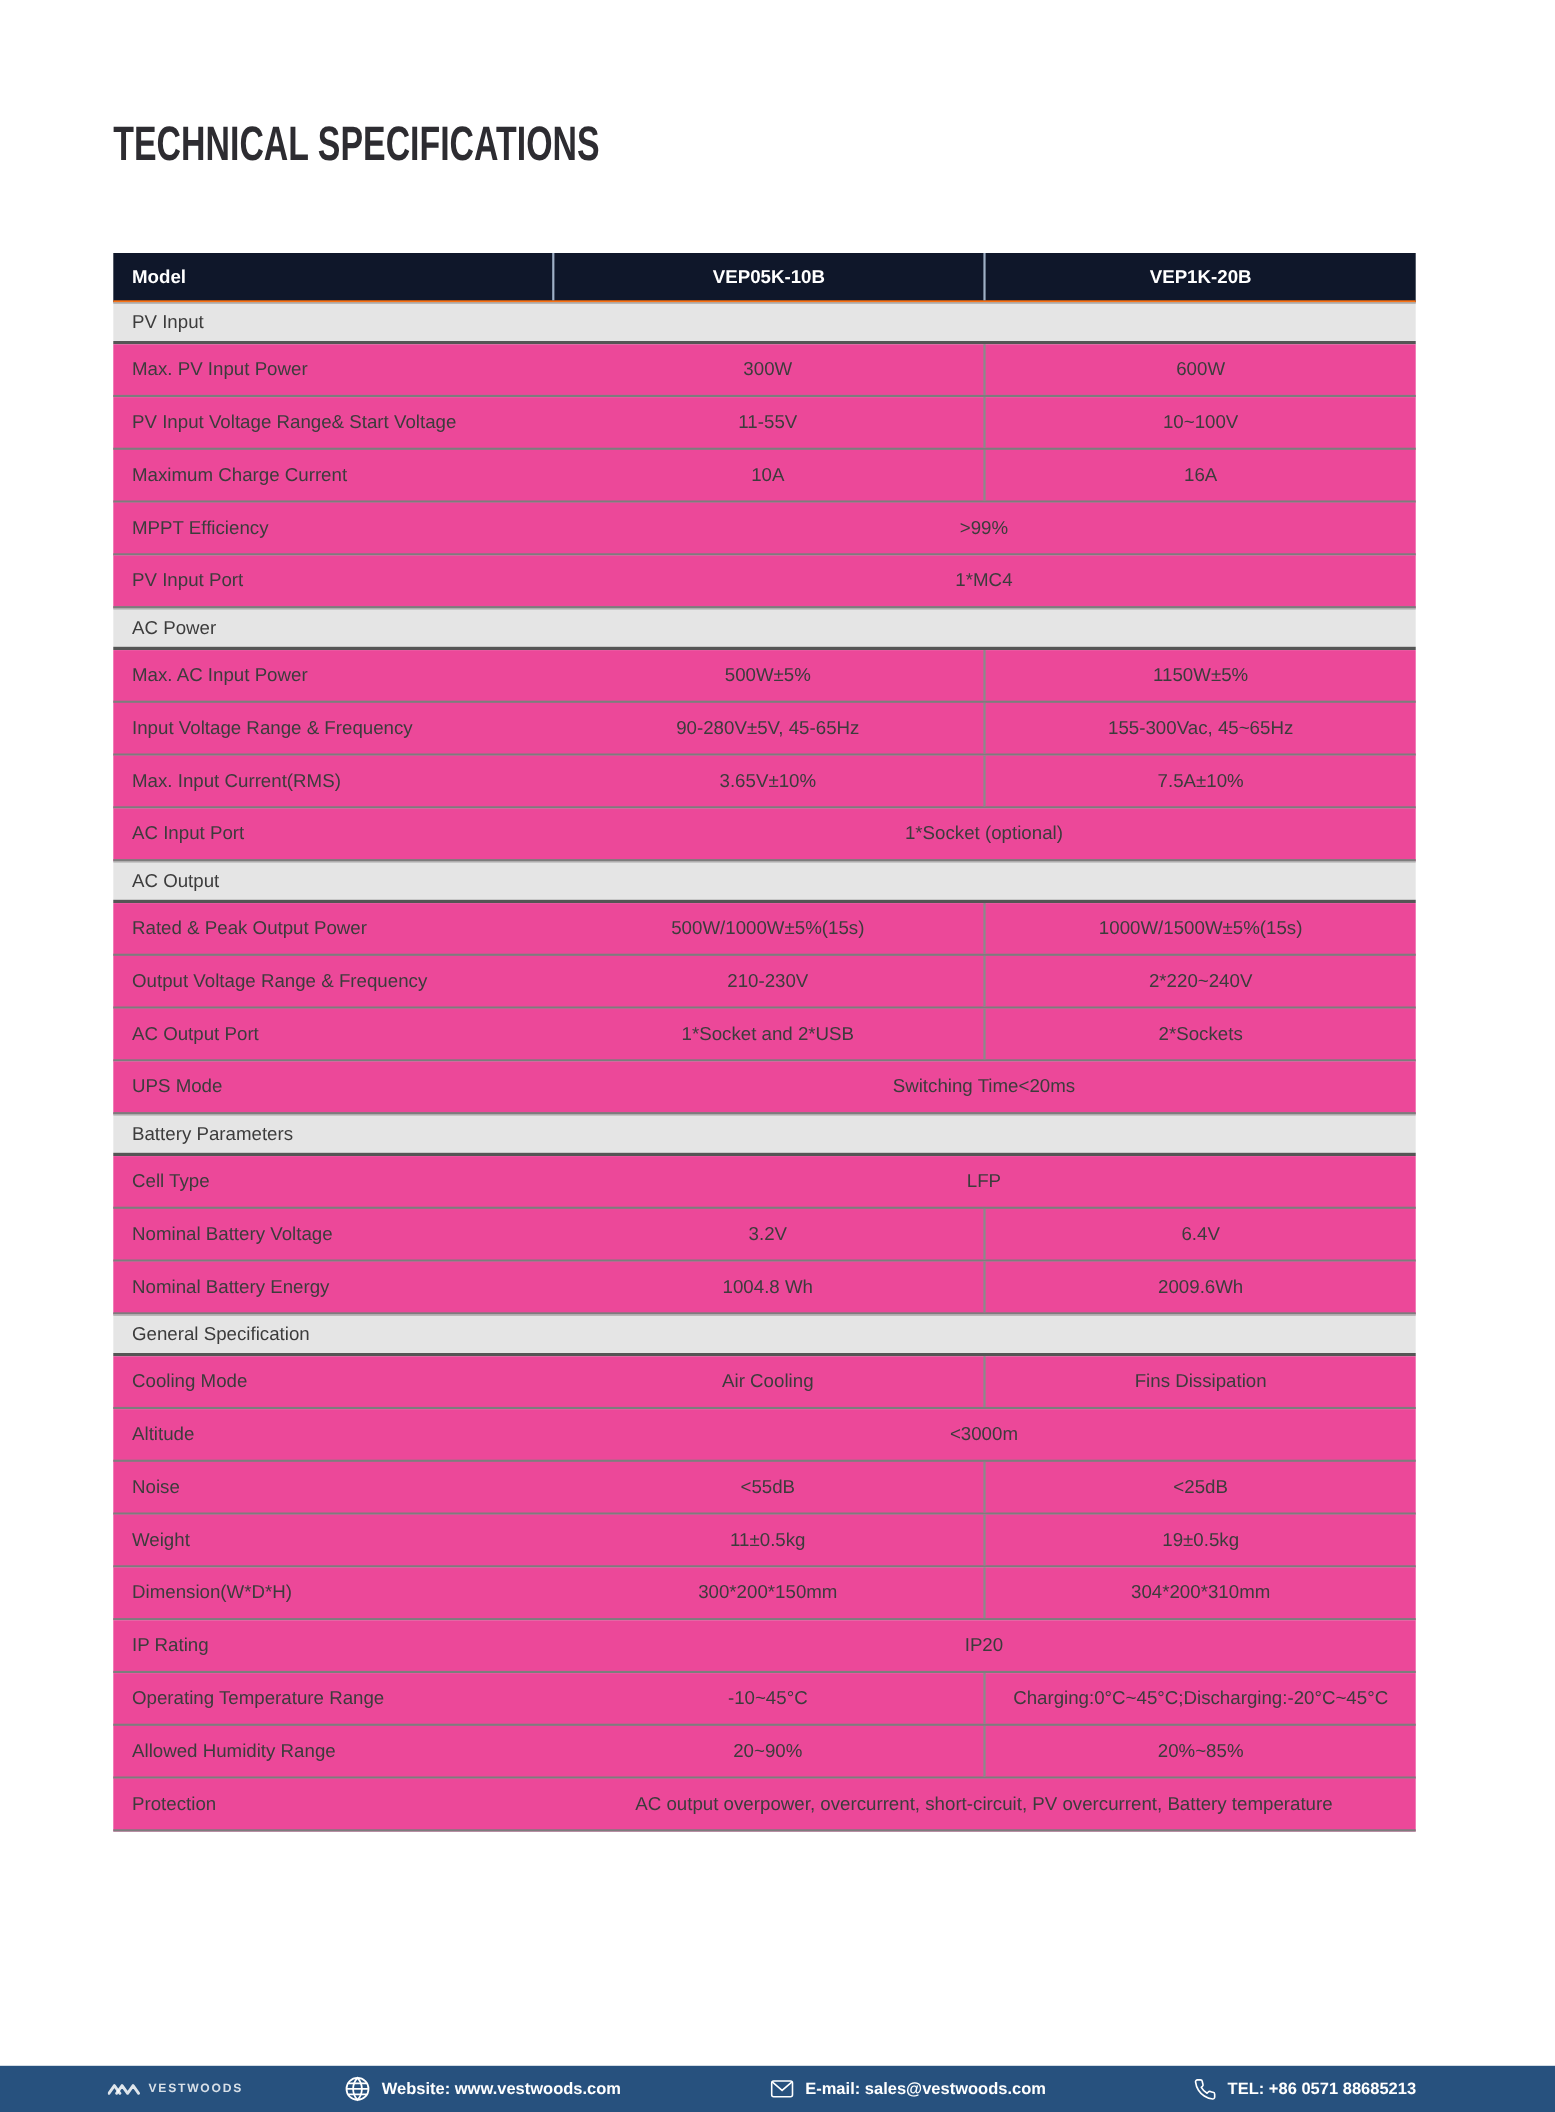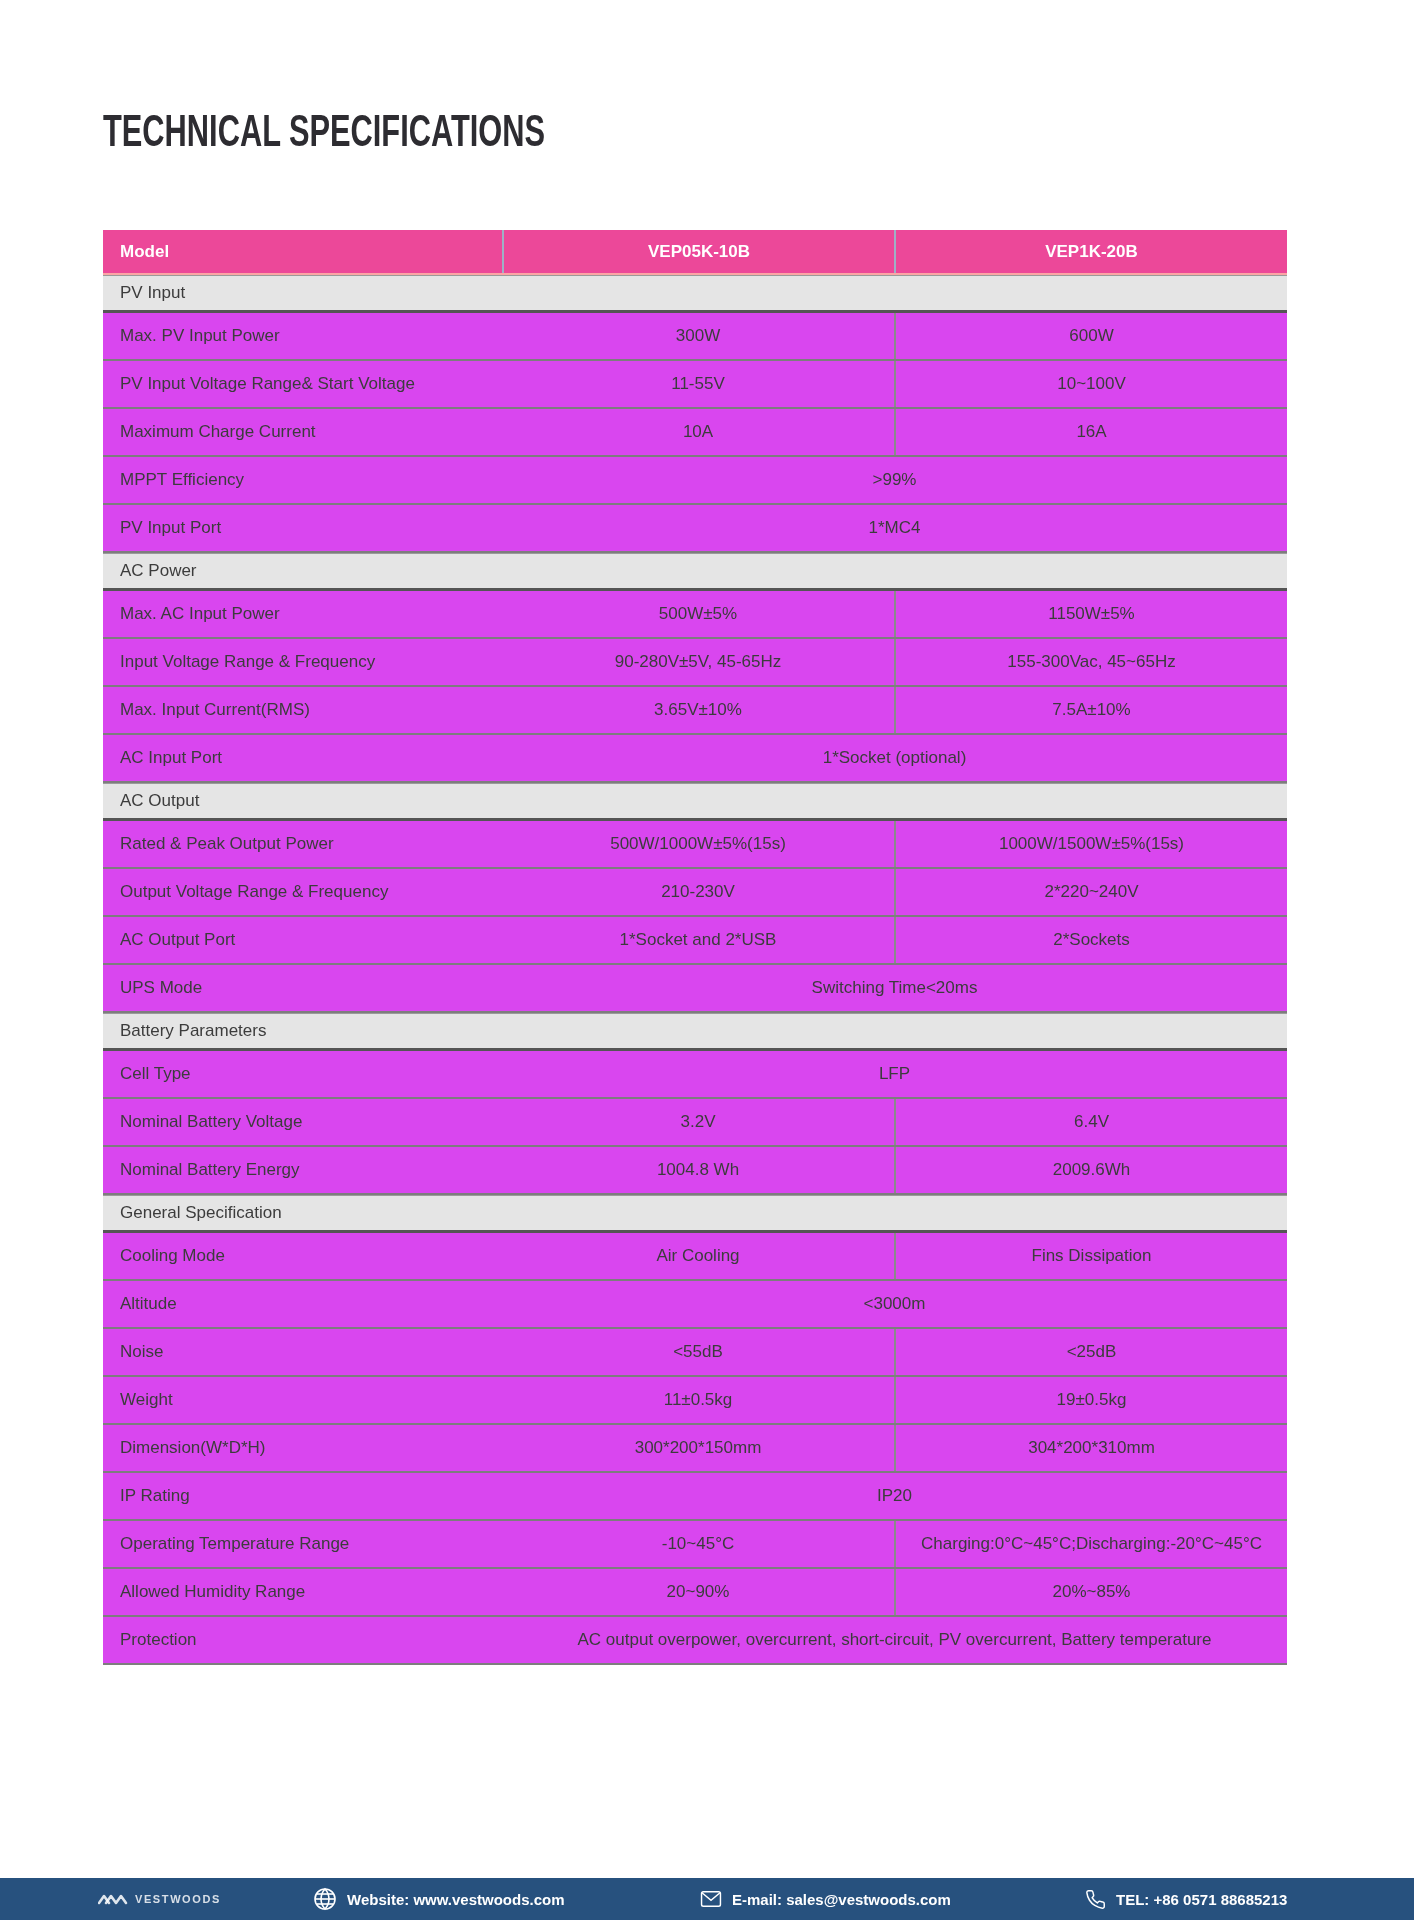--- a/index.html
+++ b/index.html
@@ -8,30 +8,30 @@
 
   
   .page-title{
     position:absolute;left:103px;top:106px;margin:0;
     font-size:44px;font-weight:bold;color:#2d2c31;letter-spacing:0px;
     transform:scaleX(0.70);transform-origin:left center;white-space:nowrap;
   }
 
   
   .spec-table{position:absolute;left:103px;top:230px;width:1184px;font-size:17px;}
-  .trow{display:flex;align-items:stretch;min-height:48px;background:#d946ef;
+  .trow{display:flex;align-items:stretch;min-height:48px;background:#ec4899;
         border-bottom:2px solid #7d7d7d;box-sizing:border-box;}
   .trow .cell{display:flex;align-items:center;box-sizing:border-box;line-height:1.25;}
   .c1{width:399px;padding-left:17px;padding-right:6px;text-align:left;}
   .c2{width:392px;justify-content:center;text-align:center;padding:2px 4px;}
   .c3{flex:1;justify-content:center;text-align:center;border-left:2px solid #8a8a8a;padding:2px 2px;}
   .cm{flex:1;justify-content:center;text-align:center;padding:2px 4px;}
 
-  .trow.head{background:#ec4899;min-height:45px;color:#ffffff;font-weight:bold;
-             border-bottom:2px solid #fca5a5;font-size:17px;justify-content:flex-end;}
+  .trow.head{background:#0f172a;min-height:45px;color:#ffffff;font-weight:bold;
+             border-bottom:2px solid #f97316;font-size:17px;justify-content:flex-end;}
   .trow.head .c2,.trow.head .c3{border-left:2px solid #9fb0c6;}
 
   .trow.section{background:#e5e5e5;min-height:38px;border-top:1px solid #9a9a9a;
                 border-bottom:3px solid #555555;}
 
   
   .footer-bar{position:absolute;left:0;top:1878px;width:1414px;height:42px;background:#27517e;}
   .footer-item{position:absolute;top:0;height:42px;display:flex;align-items:center;gap:10px;
                color:#ffffff;font-weight:bold;font-size:15px;white-space:nowrap;}
   .brand-group{left:98px;gap:7px;}

